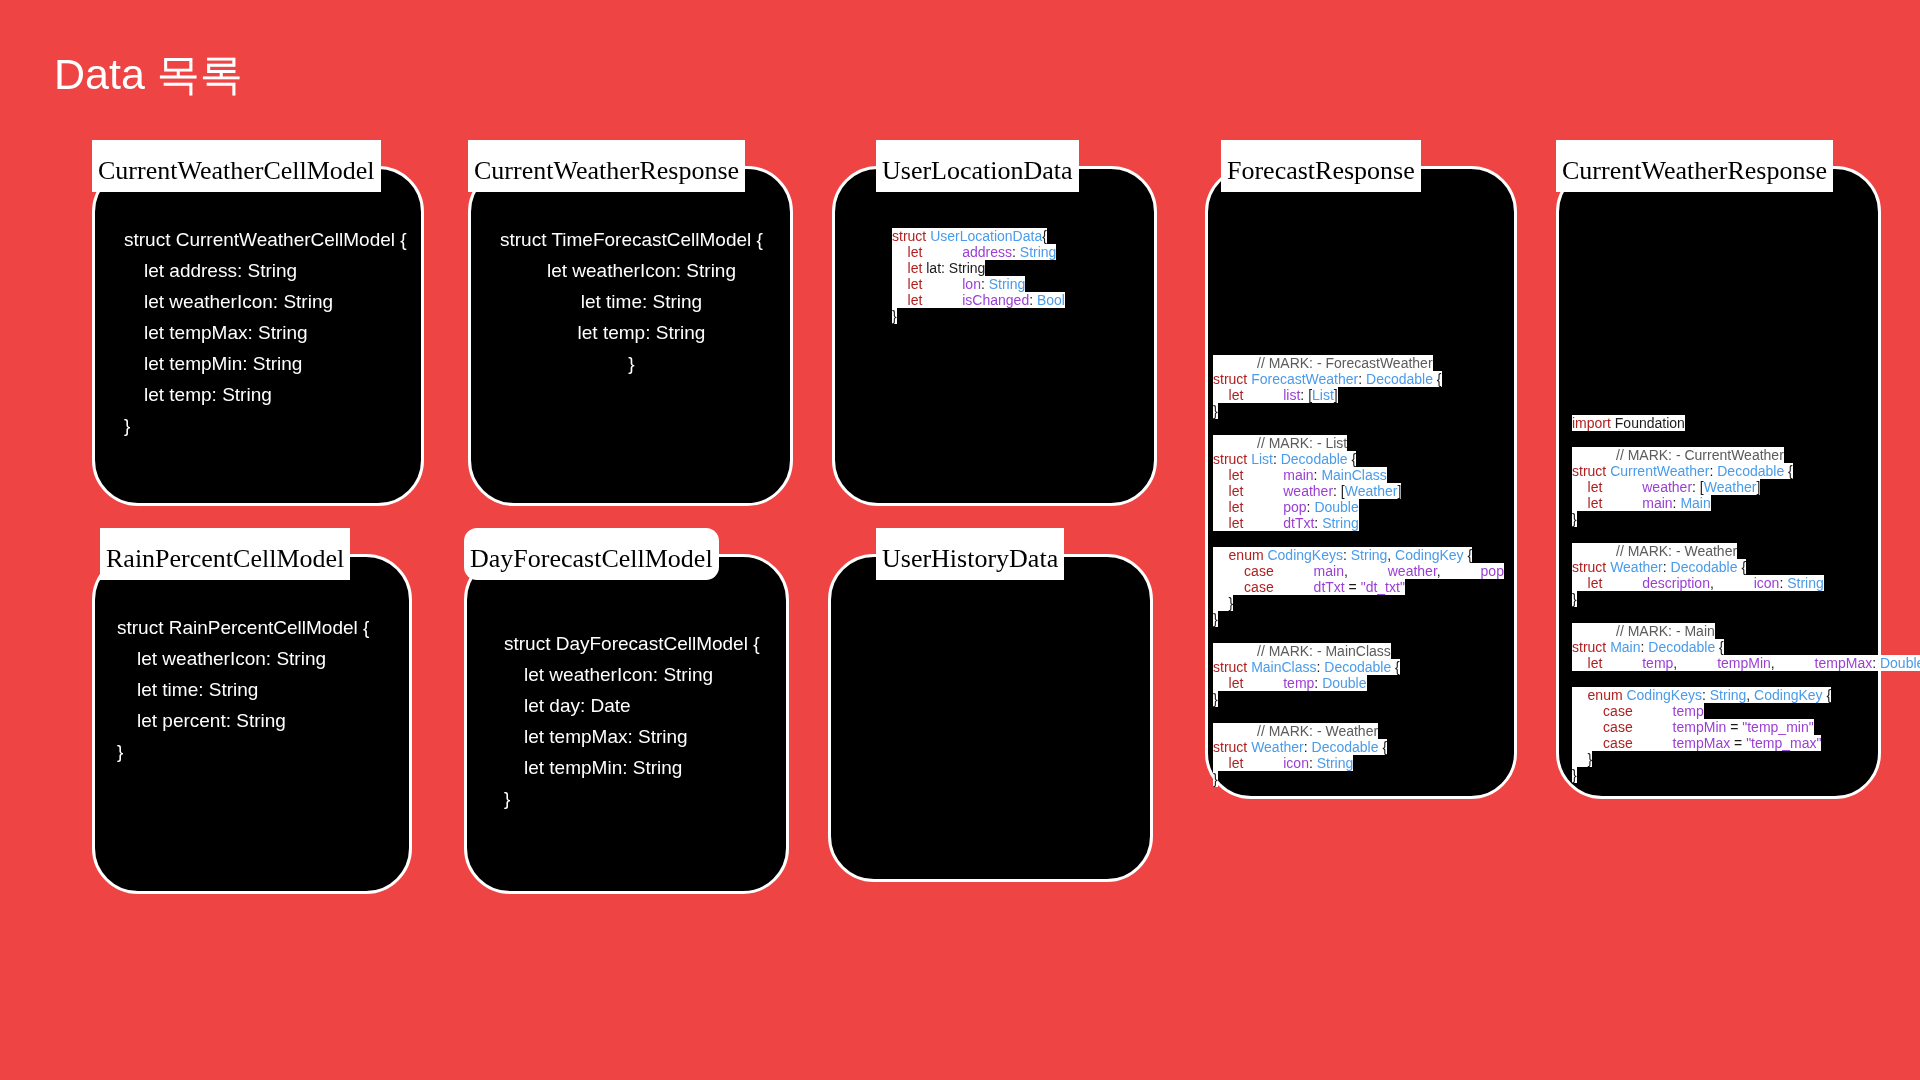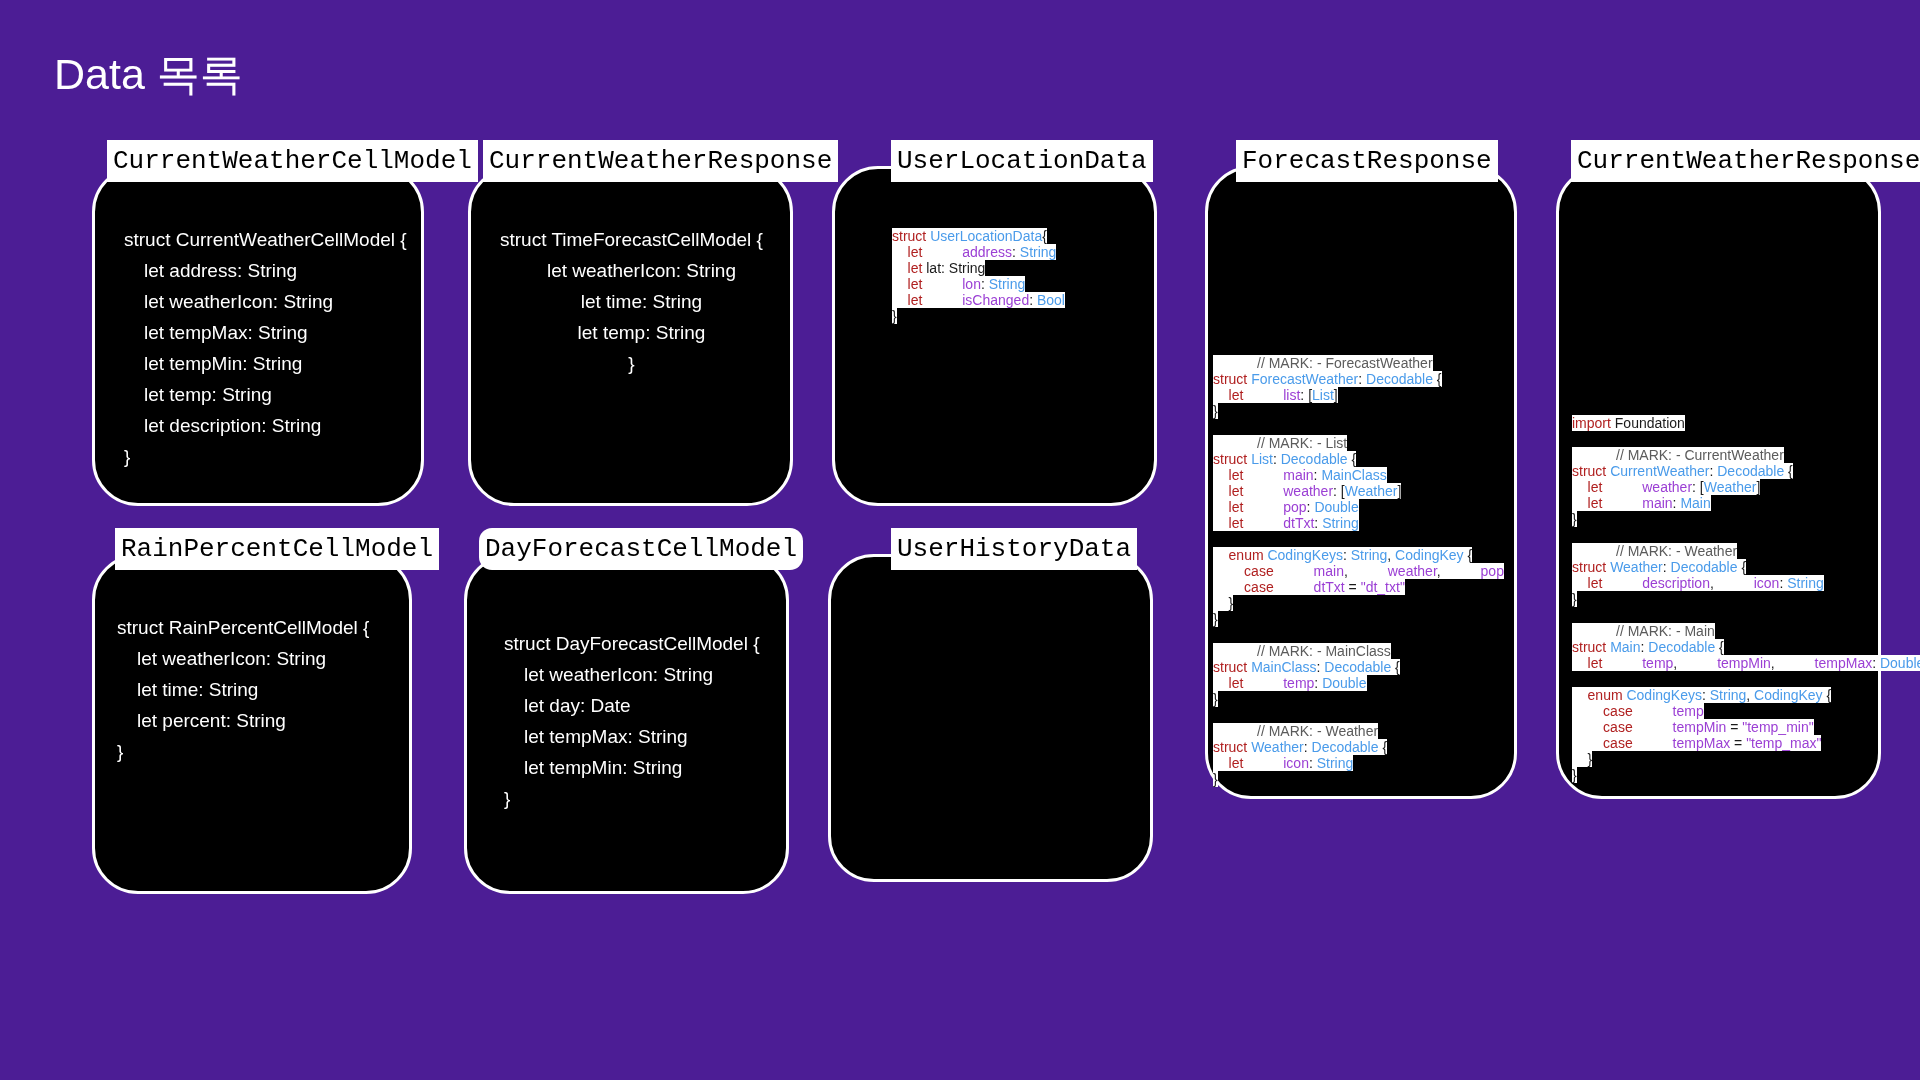--- a/index.html
+++ b/index.html
@@ -2,21 +2,21 @@
 <html><head>
 <meta charset="utf-8">
 <style>
   * { margin:0; padding:0; box-sizing:border-box; }
   html, body {
     width:1920px; height:1080px;
     background:#000;
     font-family:"Liberation Sans", sans-serif;
     overflow:hidden;
   }
-  #stage { position:relative; width:1920px; height:1080px; background:#4c1d95; }
+  #stage { position:relative; width:1920px; height:1080px; background:#ef4444; }
 
   
   .page-title {
     position:absolute;
     left:54px; top:50px;
     font-size:43px;
     line-height:1.15;
     color:#ffffff;
     font-family:"Liberation Sans", sans-serif;
     letter-spacing:0px;
@@ -31,27 +31,26 @@
     border:3px solid #ffffff;
     border-radius:46px;
     background:#000000;
     width:100%;
   }
   .card-header {
     position:absolute;
     top:0;
     background:#ffffff;
     color:#000000;
-    font-family:Liberation Mono, monospace;
+    font-family:Liberation Serif, serif;
     font-size:26px;
     line-height:34px;
-    padding:4px 6px 4px 6px;
+    padding:14px 6px 4px 6px;
     white-space:nowrap;
     z-index:5;
-    margin-left:15px;
   }
 
   
   .plain-body {
     position:absolute;
     color:#ffffff;
     font-family:"Liberation Sans", sans-serif;
     font-size:19px;
     white-space:nowrap;
   }
@@ -94,21 +93,20 @@
   <div class="card" style="left:92px; top:140px; width:332px;">
     <div class="card-box" style="height:340px;"></div>
     <div class="card-header" style="left:0px;">CurrentWeatherCellModel</div>
     <div class="plain-body" style="left:32px; top:84px;">
       <span class="ln ind0">struct CurrentWeatherCellModel {</span>
       <span class="ln ind1">let address: String</span>
       <span class="ln ind1">let weatherIcon: String</span>
       <span class="ln ind1">let tempMax: String</span>
       <span class="ln ind1">let tempMin: String</span>
       <span class="ln ind1">let temp: String</span>
-      <span class="ln ind1">let description: String</span>
       <span class="ln ind0">}</span>
     </div>
   </div>
 
   <div class="card" style="left:468px; top:140px; width:325px;">
     <div class="card-box" style="height:340px;"></div>
     <div class="card-header" style="left:0px;">CurrentWeatherResponse</div>
     <div class="plain-body" style="left:32px; top:84px;text-align:center;">
       <span class="ln ind0">struct TimeForecastCellModel {</span>
       <span class="ln ind1">let weatherIcon: String</span>

